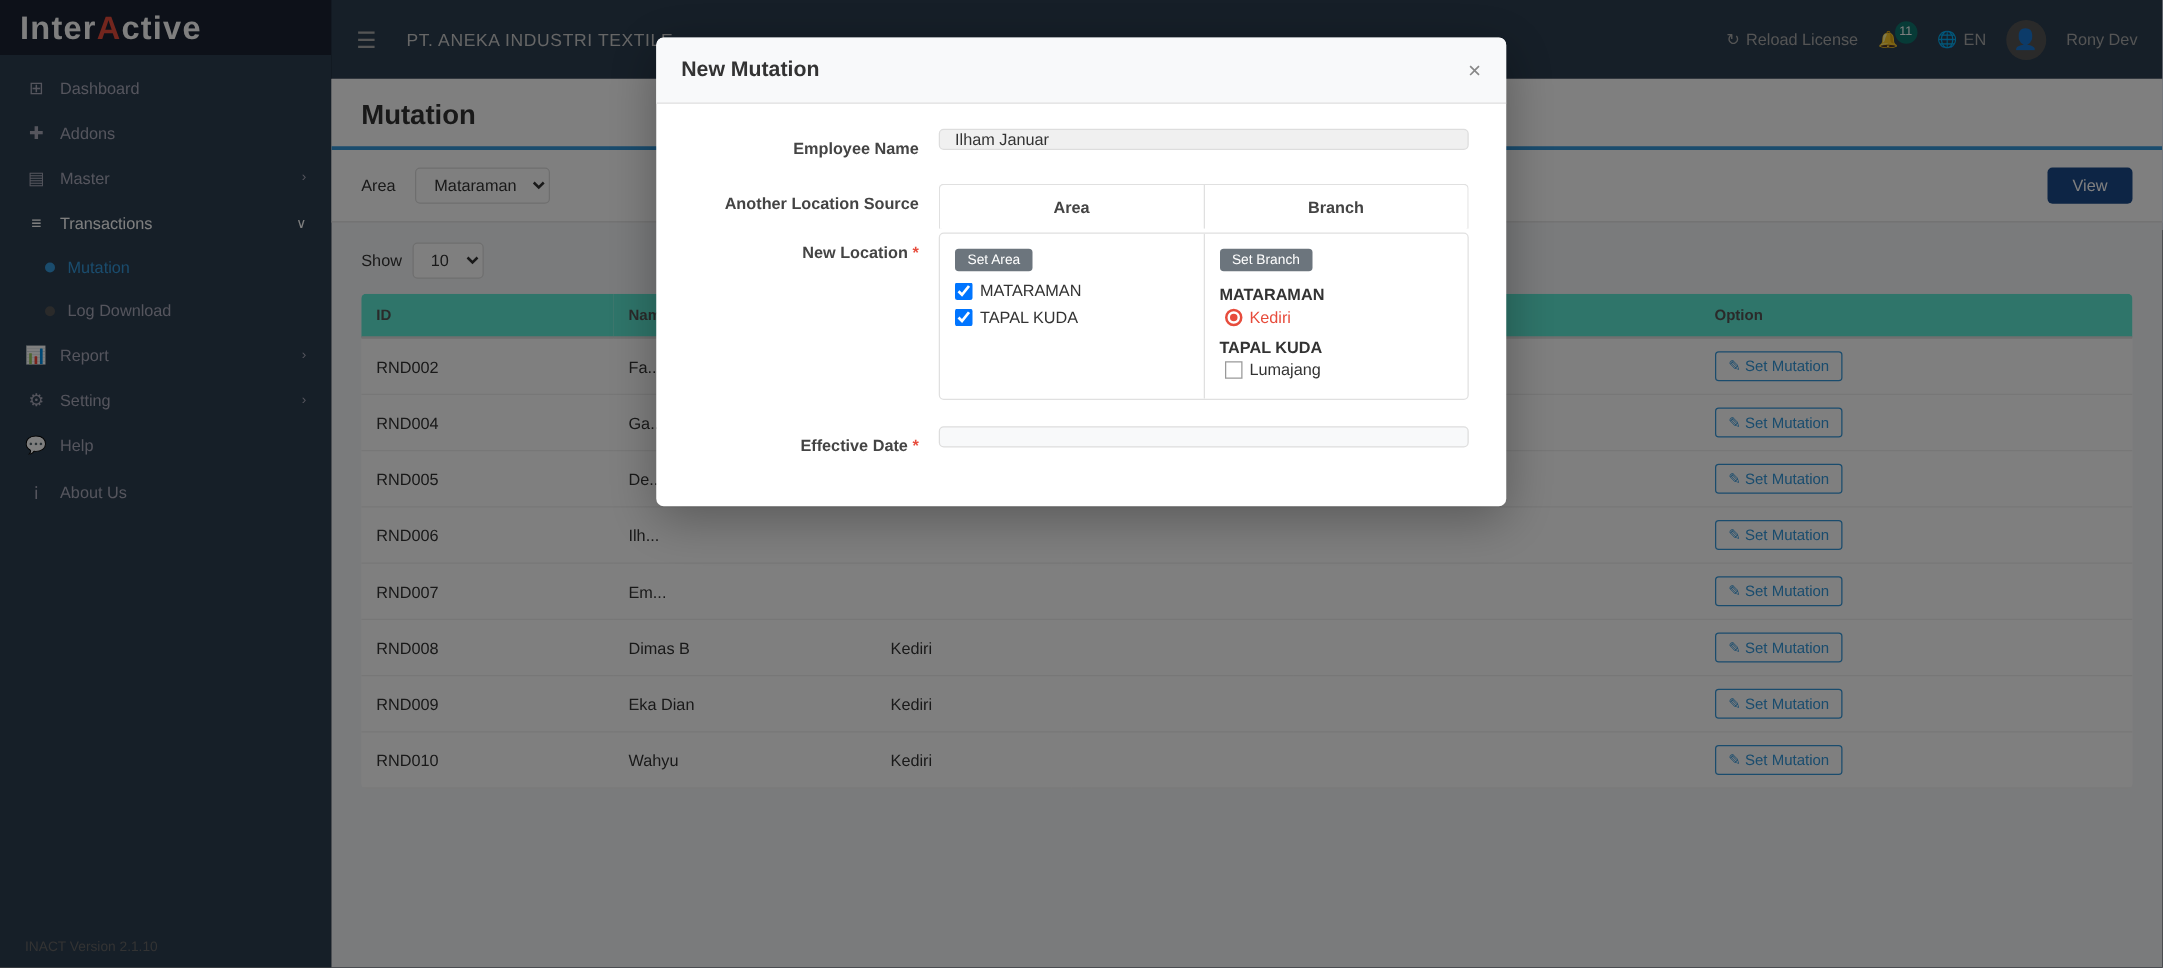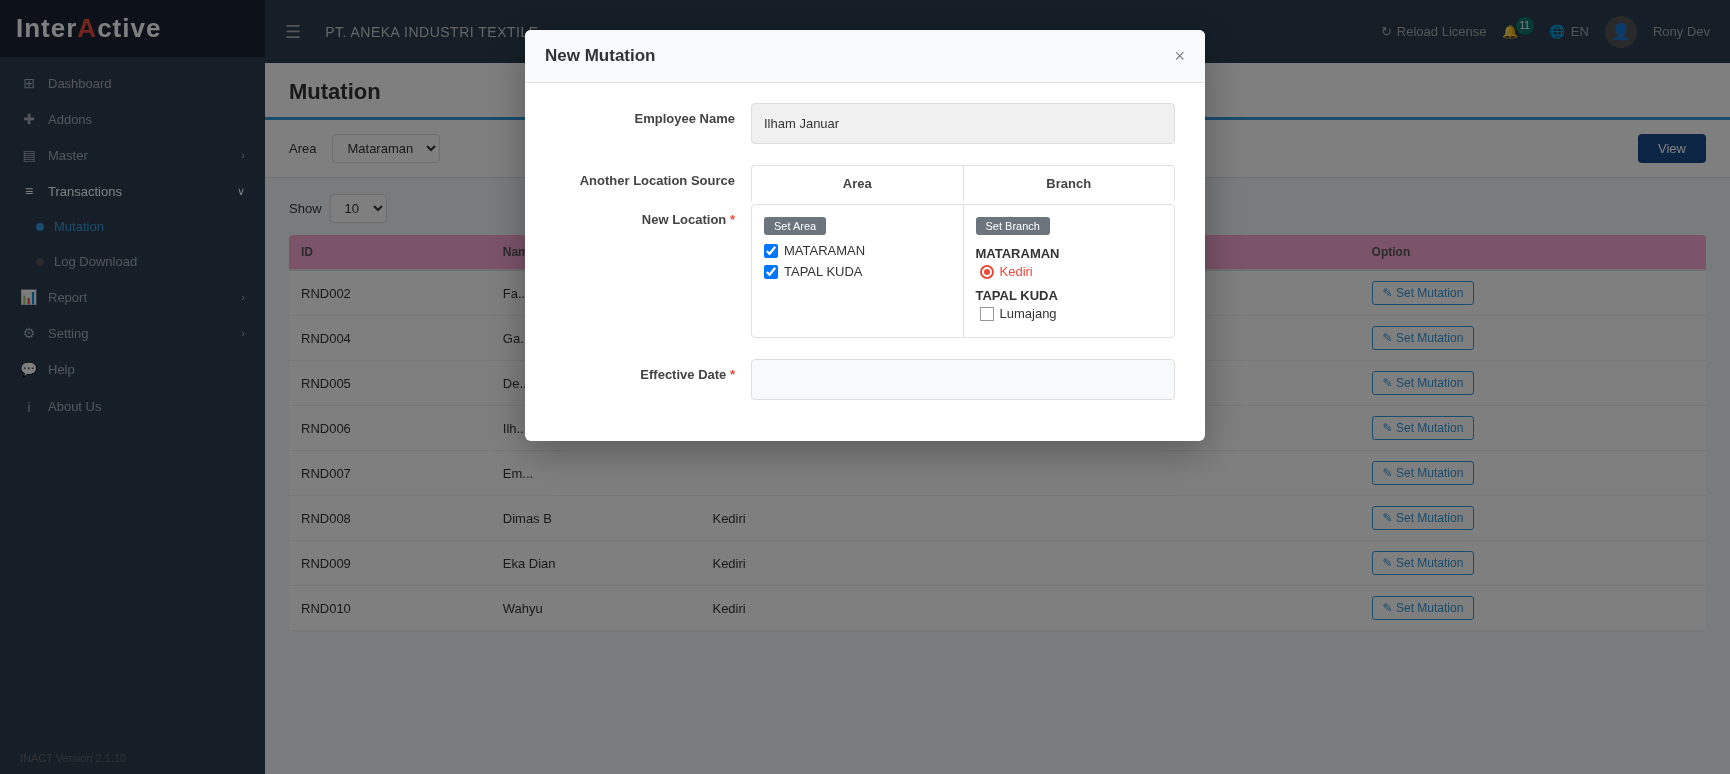--- a/index.html
+++ b/index.html
@@ -12,21 +12,21 @@
       color: #ccc;
       display: flex;
       flex-direction: column;
       flex-shrink: 0;
     }
     .sidebar-logo {
       background: #1a2332;
       padding: 12px 16px;
       display: flex;
       align-items: center;
-      height: 57px;
+      height: 44px;
     }
     .logo-text {
       font-size: 26px;
       font-weight: bold;
       color: white;
       letter-spacing: 1px;
     }
     .logo-text span { color: #e74c3c; }
     .sidebar-nav { flex: 1; overflow-y: auto; padding: 8px 0; }
     .nav-item {
@@ -97,21 +97,21 @@
     .view-btn {
       background: #1a4a8a; color: white; border: none;
       padding: 7px 20px; border-radius: 4px; font-size: 13px;
       cursor: pointer; margin-left: auto;
     }
 
     
     .table-container { padding: 16px 24px; }
     .table-controls { display: flex; align-items: center; gap: 8px; margin-bottom: 12px; }
     table { width: 100%; border-collapse: collapse; background: white; border-radius: 4px; overflow: hidden; }
-    thead th { background: #f9a8d4; color: #555; font-size: 12px; padding: 10px 12px; text-align: left; border-bottom: 2px solid #e0e0e0; }
+    thead th { background: #5eead4; color: #555; font-size: 12px; padding: 10px 12px; text-align: left; border-bottom: 2px solid #e0e0e0; }
     tbody td { padding: 10px 12px; border-bottom: 1px solid #eee; font-size: 13px; color: #333; }
     .set-mutation-btn {
       background: none; border: 1px solid #3498db; color: #3498db;
       padding: 4px 10px; border-radius: 3px; font-size: 12px; cursor: pointer;
       display: flex; align-items: center; gap: 4px;
     }
 
     
     .overlay {
       position: fixed; top: 0; left: 0; right: 0; bottom: 0;
@@ -147,21 +147,21 @@
     
     .form-row {
       display: flex; align-items: flex-start;
       margin-bottom: 21px; gap: 16px;
     }
     .form-label {
       width: 180px; text-align: right; padding-top: 8px;
       font-size: 13px; font-weight: bold; color: #444; flex-shrink: 0;
     }
     .form-input {
-      flex: 1; padding: 12px 12px;
+      flex: 1; padding: 0 12px;
       border: 1px solid #ddd; border-radius: 4px;
       font-size: 13px; background: #f8f9fa; color: #333;
     }
 
     
     .location-columns {
       flex: 1; display: flex; gap: 0;
       border: 1px solid #e0e0e0; border-radius: 4px; overflow: hidden;
     }
     .location-col {

